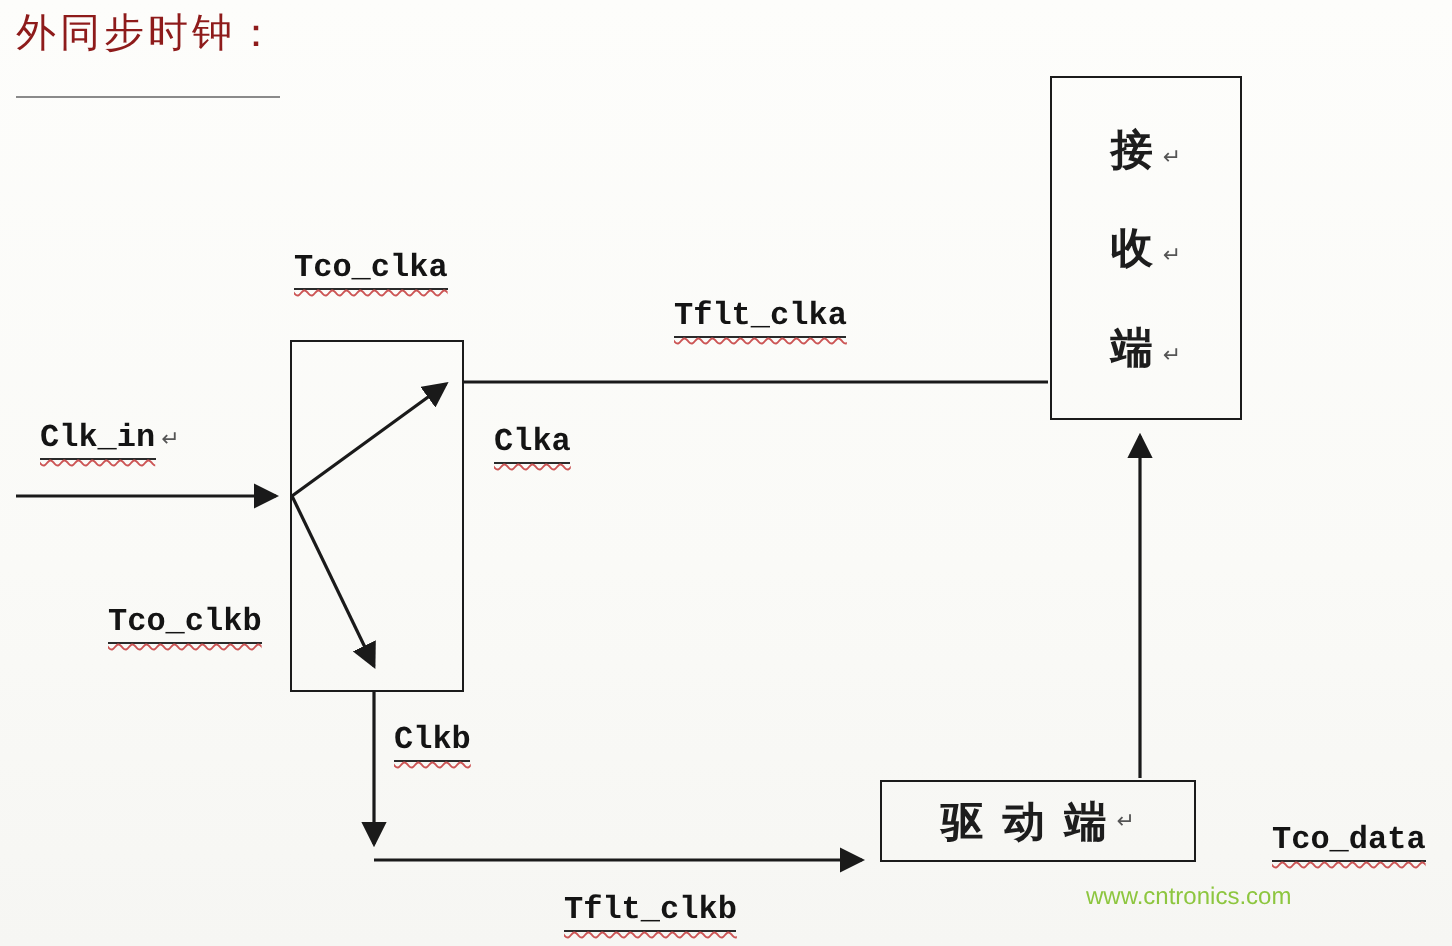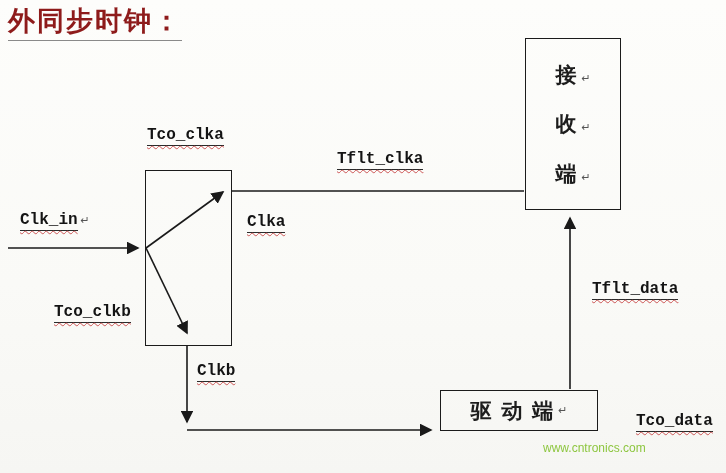--- a/index.html
+++ b/index.html
@@ -3,23 +3,23 @@
 <meta charset="utf-8">
 <style>
   html,body{margin:0;padding:0;background:#e8e8e6;}
   .stage{
     position:relative;width:726px;height:473px;overflow:hidden;
     background:linear-gradient(180deg,#fdfdfb 0%,#fafaf7 60%,#f6f6f3 100%);
     font-family:"Liberation Sans","DejaVu Sans",sans-serif;
   }
   .title{
     position:absolute;left:8px;top:3px;
-    font-size:27px;font-weight:bold;letter-spacing:2px;
+    font-size:20px;font-weight:normal;letter-spacing:2px;
     color:var(--c-title,#8e1b1b);
-    border-bottom:1px solid #8a8a8a;padding-bottom:1px;
+    border-bottom:1px solid #8a8a8a;padding-bottom:18px;
     white-space:nowrap;
   }
   svg.wires{position:absolute;left:0;top:0;}
   svg.wires line{stroke:var(--c-line,#1a1a1a);stroke-width:1.6;}
   svg.wires marker path{fill:var(--c-line,#1a1a1a);}
   .box{
     position:absolute;border:1.5px solid #1b1b1b;box-sizing:border-box;
     background:transparent;
   }
   .fanout{left:145px;top:170px;width:87px;height:176px;}
@@ -114,24 +114,24 @@
   </div>
 
   <div class="lblwrap" style="left:54px;top:302px;">
     <span class="lbl">Tco_clkb</span>
   </div>
 
   <div class="lblwrap" style="left:197px;top:361px;">
     <span class="lbl">Clkb</span>
   </div>
 
+  <div class="lblwrap" style="left:282px;top:446px;">
+    <span class="lbl">Tflt_clkb</span>
+  </div>
 
-  <div class="lblwrap" style="left:592px;top:279px;">
-    <span class="lbl">Tflt_data</span>
-  </div>
 
   <div class="lblwrap" style="left:636px;top:411px;">
     <span class="lbl">Tco_data</span>
   </div>
 
   <div class="watermark">www.cntronics.com</div>
 
 </div>
 
 </body></html>

